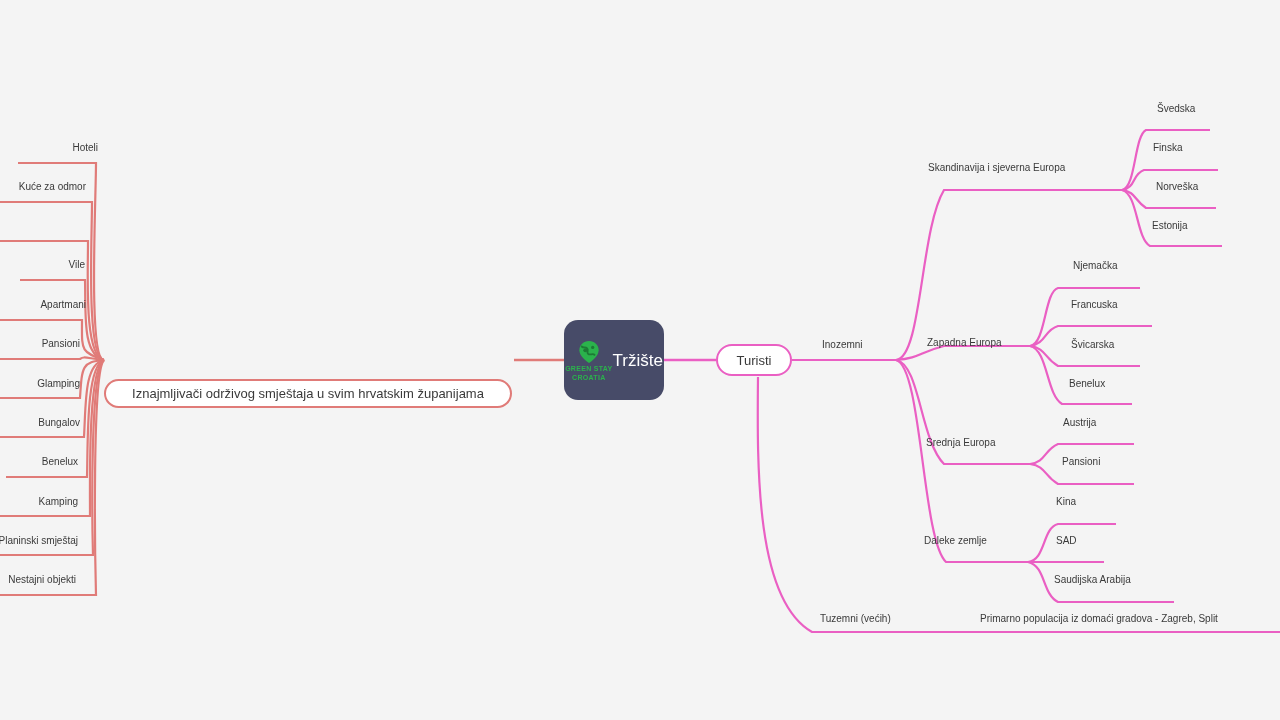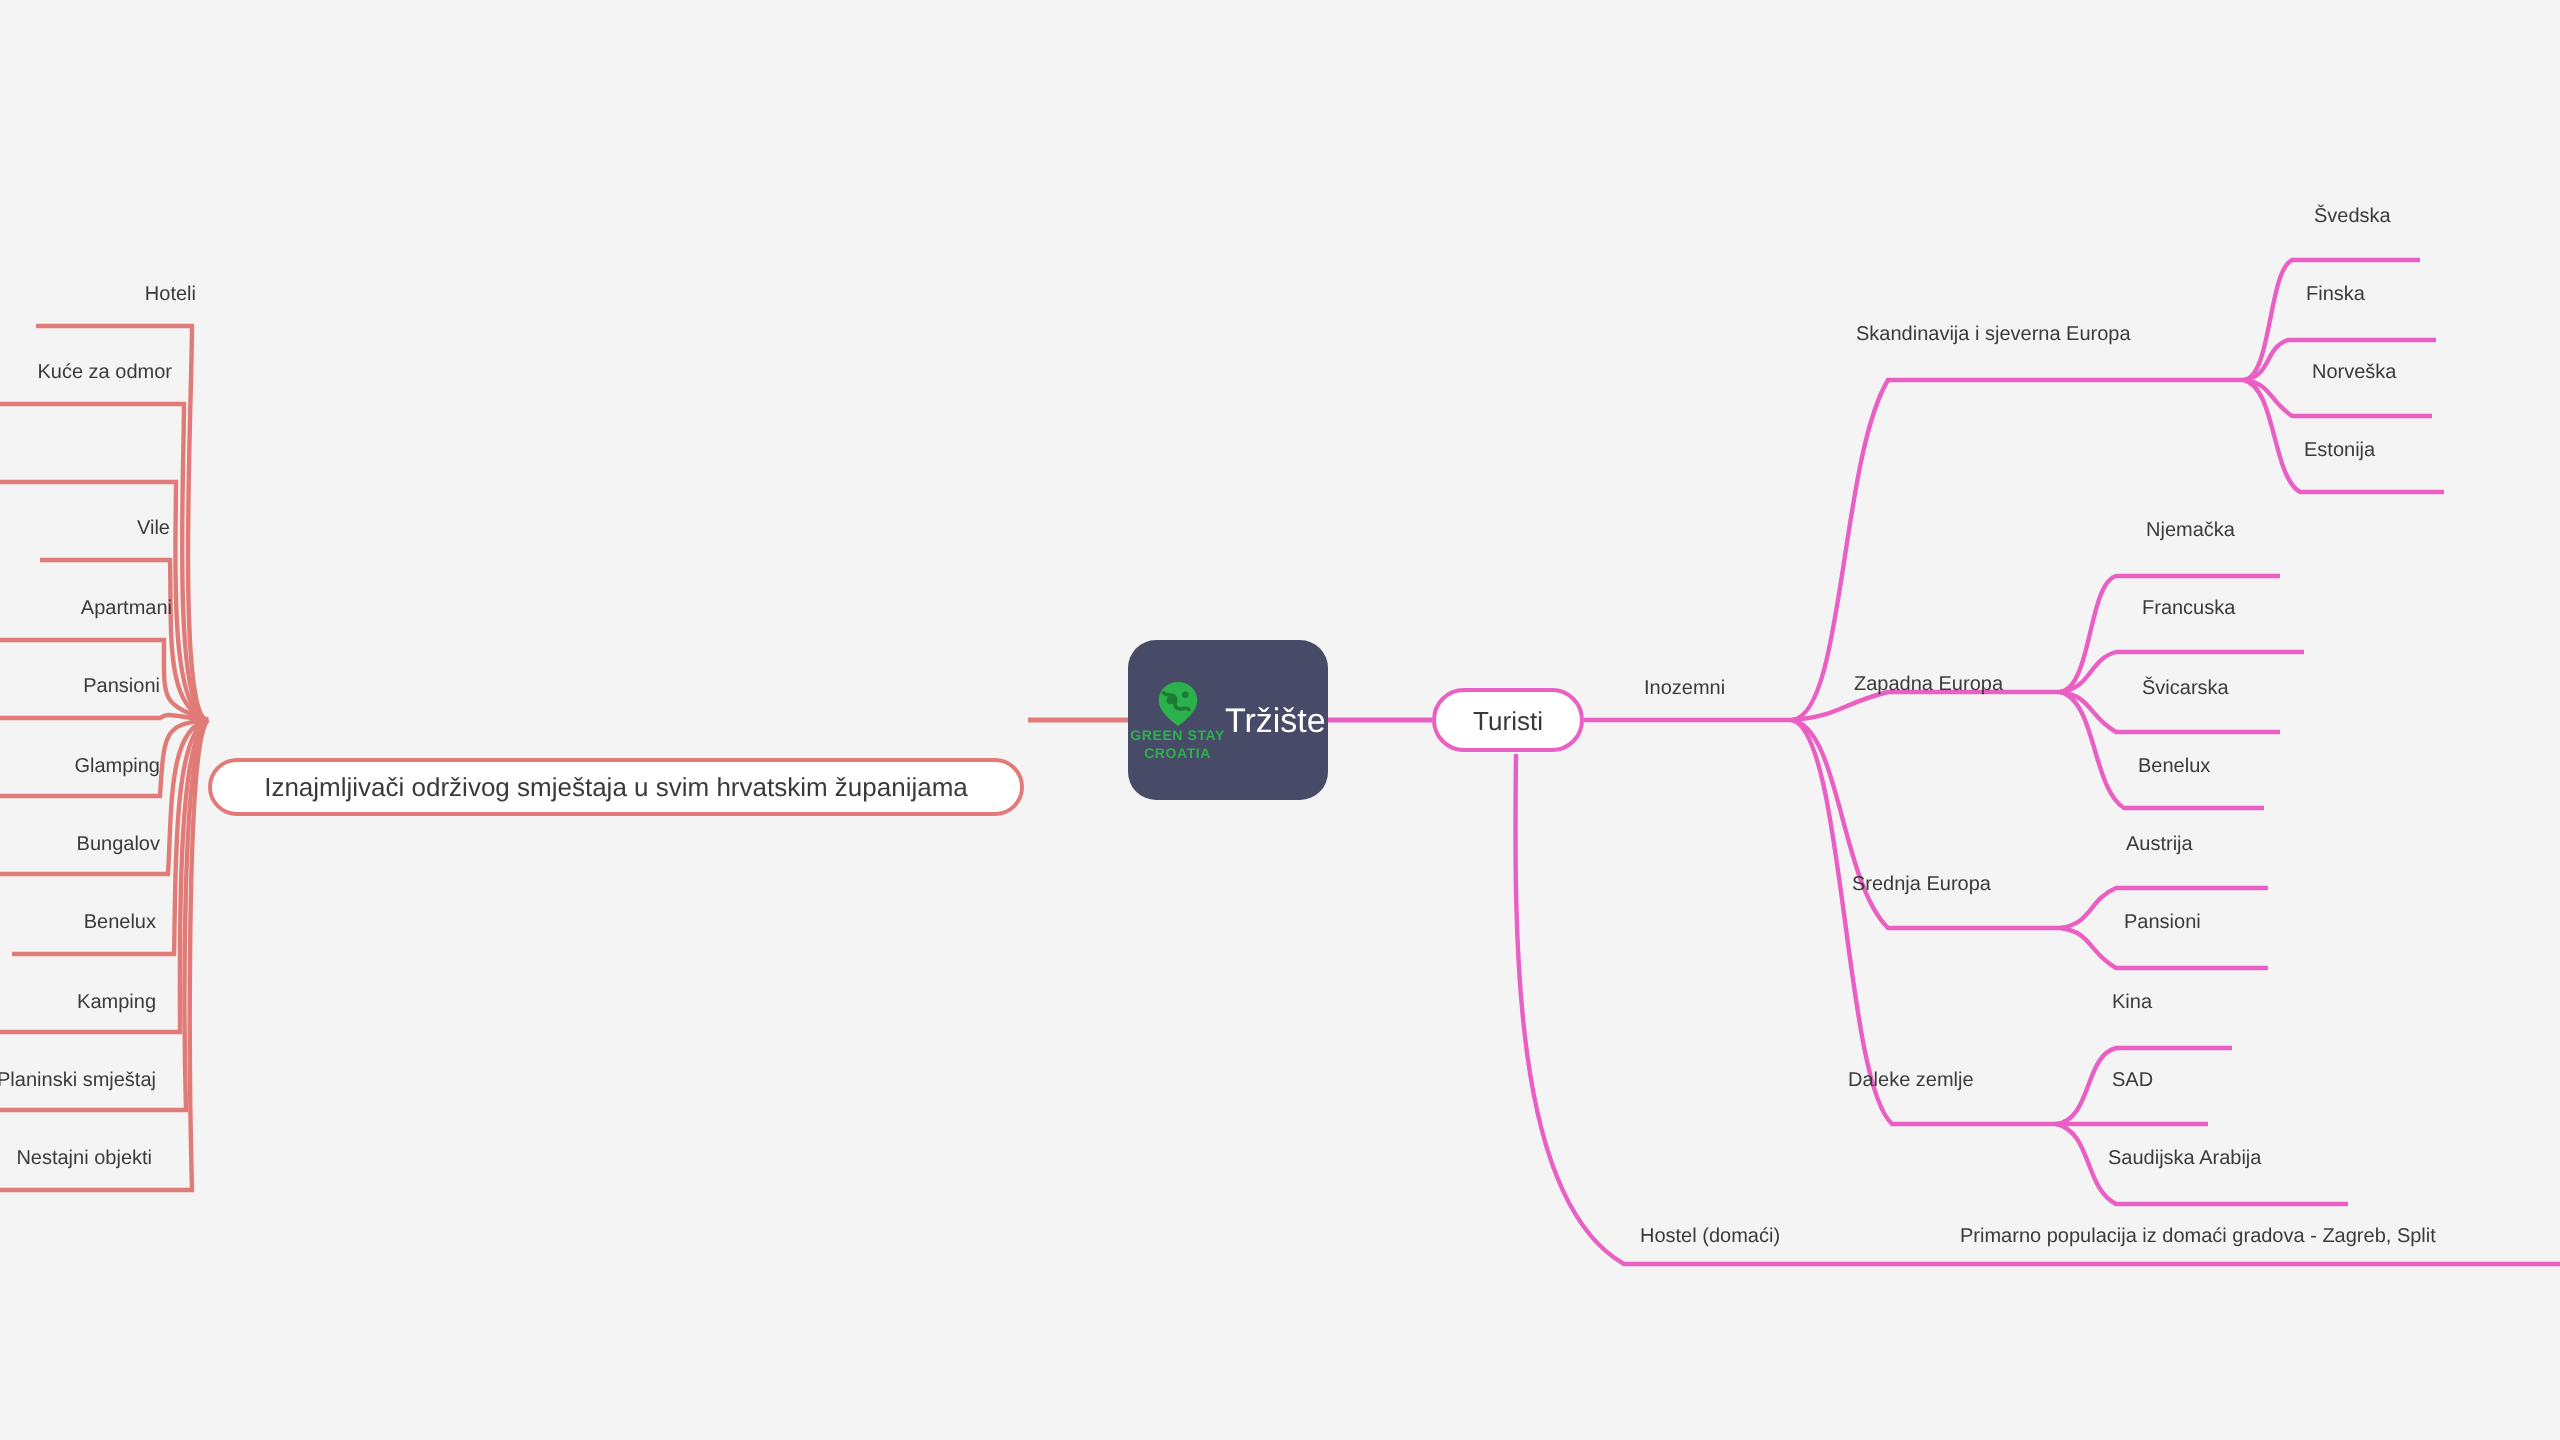--- a/index.html
+++ b/index.html
@@ -204,21 +204,21 @@
   <div class="node-label" style="left:6px;   top:454px; width:72px;  text-align:right;">Benelux</div>
   <div class="node-label" style="left:-4px;  top:494px; width:82px;  text-align:right;">Kamping</div>
   <div class="node-label" style="left:-118px;top:533px; width:196px; text-align:right;">Planinski smještaj</div>
   <div class="node-label" style="left:-124px;top:572px; width:200px; text-align:right;">Nestajni objekti</div>
 
   <div class="pill-node pill-turisti">
     <span>Turisti</span>
   </div>
 
   <div class="node-label" style="left:822px; top:337px;">Inozemni</div>
-  <div class="node-label" style="left:820px; top:611px;">Hostel (domaći)</div>
+  <div class="node-label" style="left:820px; top:611px;">Tuzemni (većih)</div>
   <div class="node-label" style="left:980px; top:611px;">Primarno populacija iz domaći gradova - Zagreb, Split</div>
 
   <div class="node-label" style="left:928px;  top:160px;">Skandinavija i sjeverna Europa</div>
   <div class="node-label" style="left:1157px; top:101px;">Švedska</div>
   <div class="node-label" style="left:1153px; top:140px;">Finska</div>
   <div class="node-label" style="left:1156px; top:179px;">Norveška</div>
   <div class="node-label" style="left:1152px; top:218px;">Estonija</div>
 
   <div class="node-label" style="left:927px;  top:317px;margin-top:18px;">Zapadna Europa</div>
   <div class="node-label" style="left:1073px; top:258px;">Njemačka</div>

